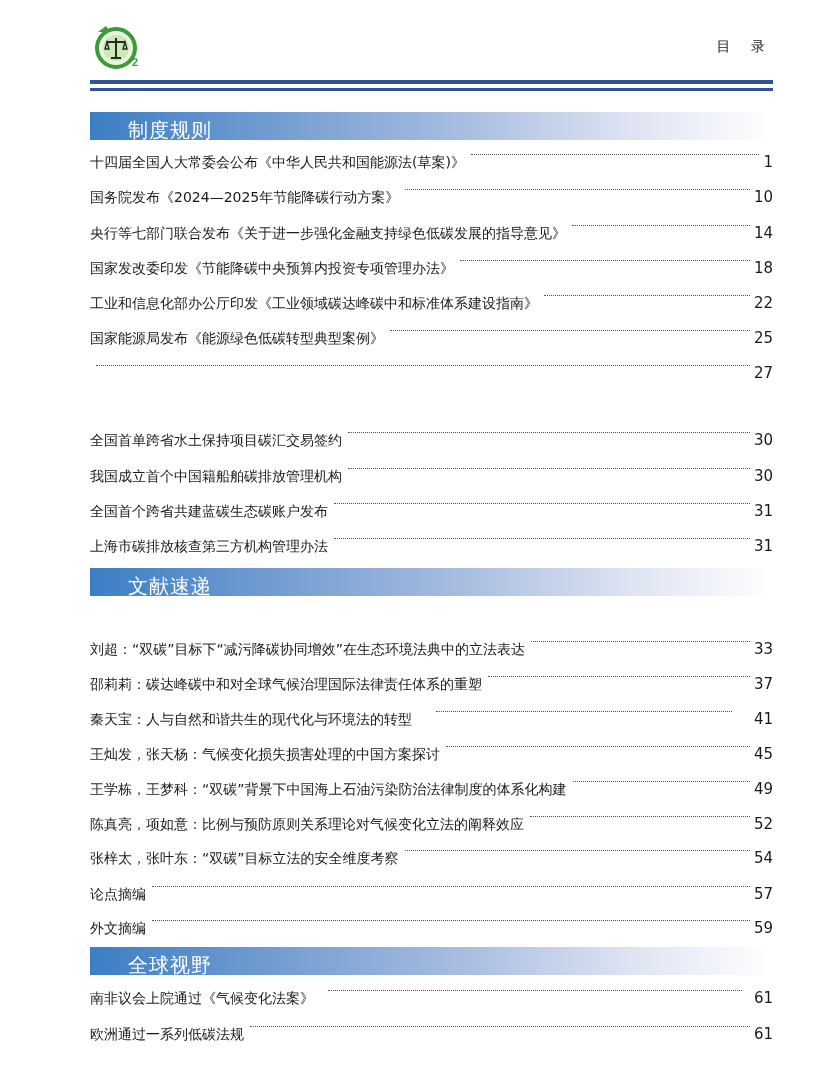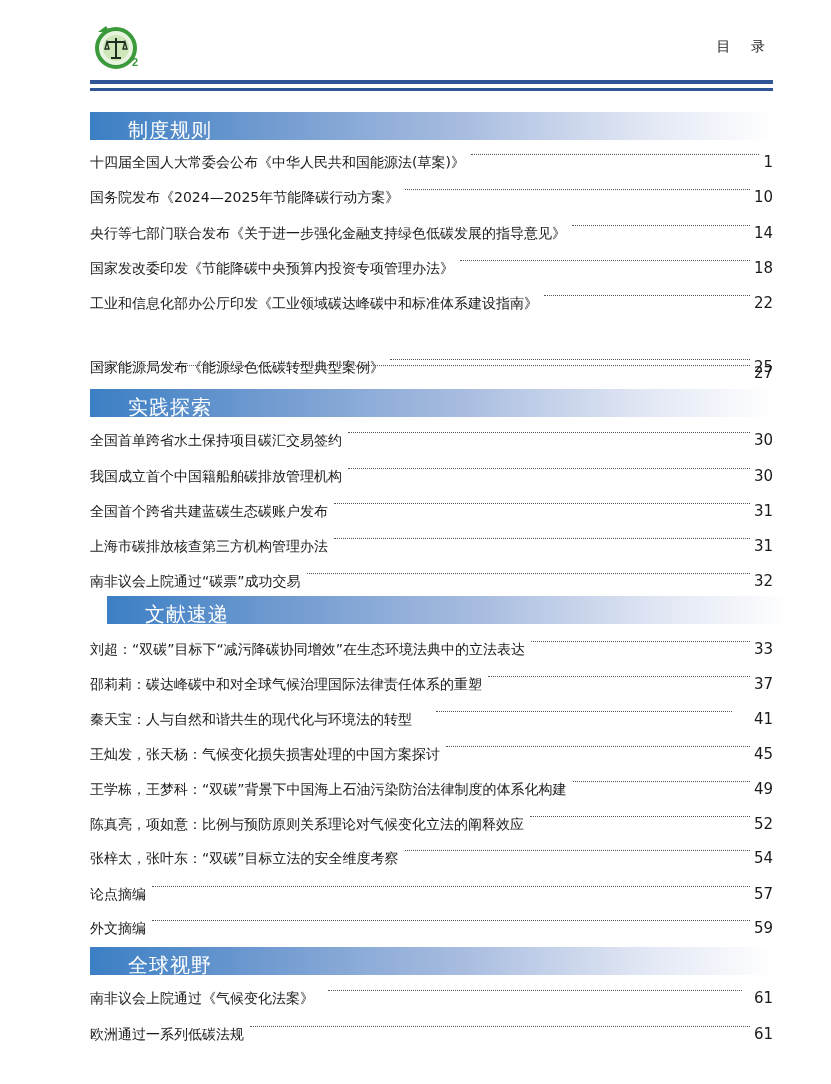--- a/index.html
+++ b/index.html
@@ -127,33 +127,30 @@
   <div class="entry" style="top:259px;">
     <span class="title">国家发改委印发《节能降碳中央预算内投资专项管理办法》</span>
     <span class="leader"></span>
     <span class="page-no">18</span>
   </div>
   <div class="entry" style="top:294px;">
     <span class="title">工业和信息化部办公厅印发《工业领域碳达峰碳中和标准体系建设指南》</span>
     <span class="leader"></span>
     <span class="page-no">22</span>
   </div>
-  <div class="entry" style="top:329px;margin-top:29px;">
+  <div class="entry" style="top:329px;">
     <span class="title">国家能源局发布《能源绿色低碳转型典型案例》</span>
     <span class="leader"></span>
     <span class="page-no">25</span>
   </div>
   <div class="entry" style="top:364px;">
     <span class="leader"></span>
     <span class="page-no">27</span>
   </div>
 
-  <div class="section-bar" style="top:389px;">
-    <span>实践探索</span>
-  </div>
 
   <div class="entry" style="top:431px;">
     <span class="title">全国首单跨省水土保持项目碳汇交易签约</span>
     <span class="leader"></span>
     <span class="page-no">30</span>
   </div>
   <div class="entry" style="top:467px;">
     <span class="title">我国成立首个中国籍船舶碳排放管理机构</span>
     <span class="leader"></span>
     <span class="page-no">30</span>
@@ -167,21 +164,21 @@
     <span class="title">上海市碳排放核查第三方机构管理办法</span>
     <span class="leader"></span>
     <span class="page-no">31</span>
   </div>
   <div class="entry" style="top:572px;">
     <span class="title">南非议会上院通过“碳票”成功交易</span>
     <span class="leader"></span>
     <span class="page-no">32</span>
   </div>
 
-  <div class="section-bar" style="top:596px;margin-left:17px;">
+  <div class="section-bar" style="top:568px;">
     <span>文献速递</span>
   </div>
 
   <div class="entry" style="top:640px;">
     <span class="title">刘超：“双碳”目标下“减污降碳协同增效”在生态环境法典中的立法表达</span>
     <span class="leader"></span>
     <span class="page-no">33</span>
   </div>
   <div class="entry" style="top:675px;">
     <span class="title">邵莉莉：碳达峰碳中和对全球气候治理国际法律责任体系的重塑</span>

